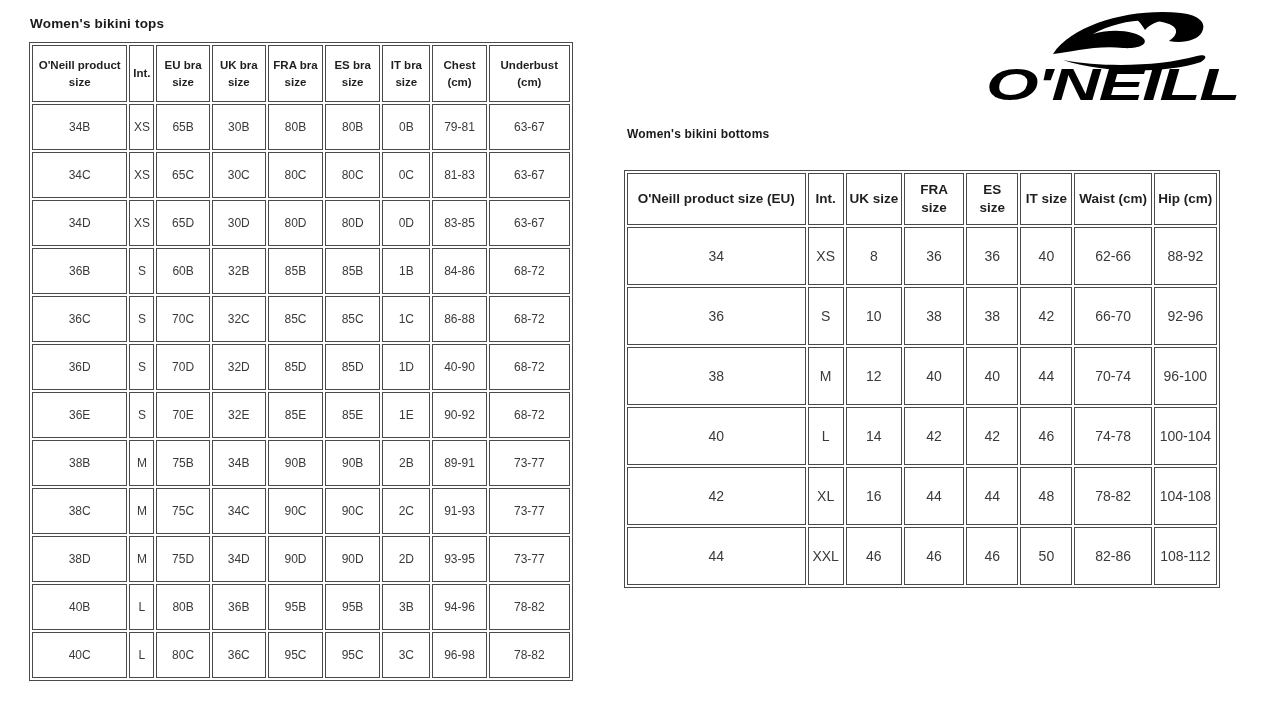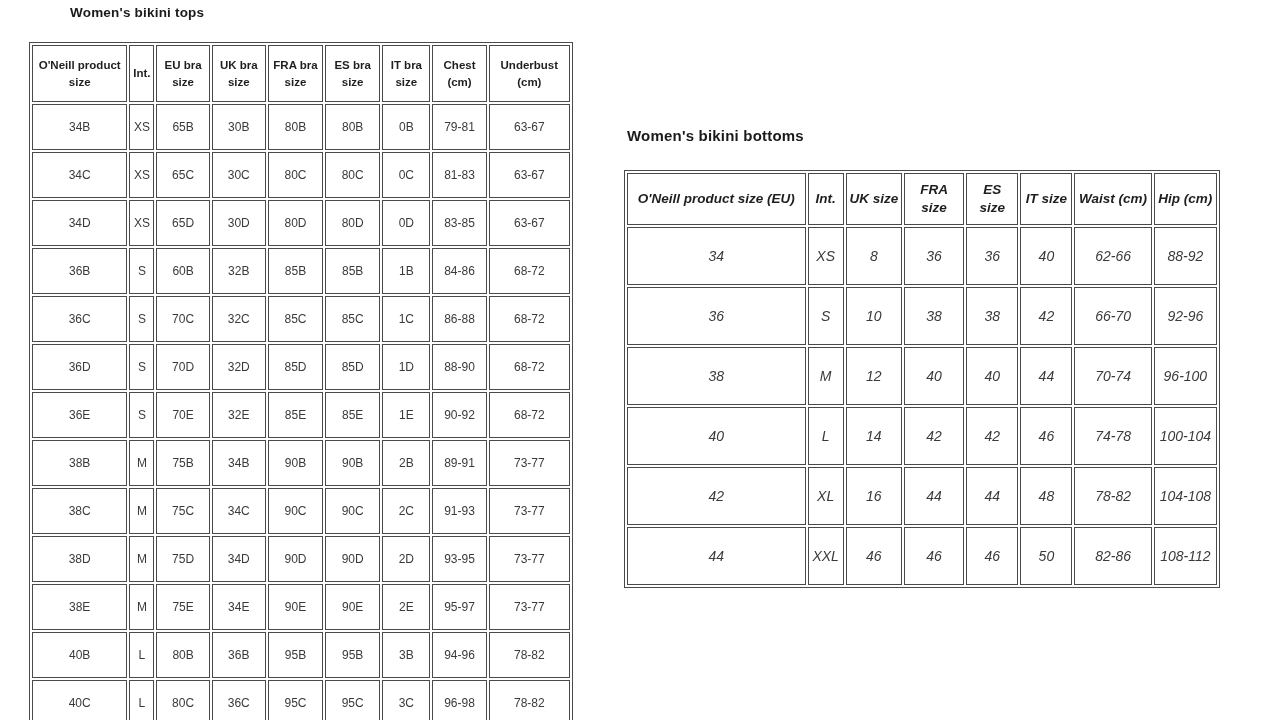--- a/index.html
+++ b/index.html
@@ -1,35 +1,35 @@
 <!DOCTYPE html>
 <html><head>
 <meta charset="utf-8">
 <style>
   * { margin:0; padding:0; box-sizing:content-box; }
   html,body { width:1280px; height:720px; overflow:hidden; background:#ffffff;
               font-family:"Liberation Sans", sans-serif; }
   .page { position:relative; width:1280px; height:720px; background:#ffffff; overflow:hidden; }
 
   .section-title { position:absolute; color:#1a1a1a; font-weight:bold; }
-  .tops-title    { left:30px; top:5px;  font-size:13.5px; letter-spacing:.2px;margin-left:40px; }
-  .bottoms-title { left:627px; top:127px; font-size:15px; font-weight:600; letter-spacing:.2px; }
+  .tops-title    { left:30px; top:16px;  font-size:13.5px; letter-spacing:.2px; }
+  .bottoms-title { left:627px; top:127px; font-size:12px; font-weight:600; letter-spacing:.2px; }
 
   table { border-collapse:separate; border-spacing:2px; table-layout:fixed;
           position:absolute; background:#ffffff; border:1px solid #4a4a4a; }
   th, td { border:1px solid #4a4a4a; text-align:center; vertical-align:middle;
            background:#ffffff; overflow:hidden; padding:0 2px; }
   th { font-weight:bold; color:#1f1f1f; }
   td { font-weight:normal; color:#3a3a3a; }
 
   .tops-table { left:29px; top:42px; width:542px; }
   .tops-table th { height:55px; font-size:11.5px; line-height:1.45; }
   .tops-table td { height:44px; font-size:12px; }
 
-  .bottoms-table { left:624px; top:170px; width:594px;font-style:italic; }
+  .bottoms-table { left:624px; top:170px; width:594px; }
   .bottoms-table th { height:50px; font-size:13.5px; line-height:1.3; }
   .bottoms-table td { height:56px; font-size:14px; }
 
   .logo { position:absolute; left:985px; top:4px; width:256px; height:100px; }
   .logo svg { display:block; width:100%; height:100%; }
   .logo text { font-family:"Liberation Sans", sans-serif; }
 </style>
 </head>
 <body>
 
@@ -119,21 +119,21 @@
           <td>68-72</td>
         </tr>
         <tr>
           <td>36D</td>
           <td>S</td>
           <td>70D</td>
           <td>32D</td>
           <td>85D</td>
           <td>85D</td>
           <td>1D</td>
-          <td>88-90</td>
+          <td>40-90</td>
           <td>68-72</td>
         </tr>
         <tr>
           <td>36E</td>
           <td>S</td>
           <td>70E</td>
           <td>32E</td>
           <td>85E</td>
           <td>85E</td>
           <td>1E</td>
@@ -167,31 +167,20 @@
           <td>M</td>
           <td>75D</td>
           <td>34D</td>
           <td>90D</td>
           <td>90D</td>
           <td>2D</td>
           <td>93-95</td>
           <td>73-77</td>
         </tr>
         <tr>
-          <td>38E</td>
-          <td>M</td>
-          <td>75E</td>
-          <td>34E</td>
-          <td>90E</td>
-          <td>90E</td>
-          <td>2E</td>
-          <td>95-97</td>
-          <td>73-77</td>
-        </tr>
-        <tr>
           <td>40B</td>
           <td>L</td>
           <td>80B</td>
           <td>36B</td>
           <td>95B</td>
           <td>95B</td>
           <td>3B</td>
           <td>94-96</td>
           <td>78-82</td>
         </tr>
@@ -202,20 +191,32 @@
           <td>36C</td>
           <td>95C</td>
           <td>95C</td>
           <td>3C</td>
           <td>96-98</td>
           <td>78-82</td>
         </tr>
       </tbody>
   </table>
 
+  <div class="logo">
+    <svg viewBox="0 0 256 100" xmlns="http://www.w3.org/2000/svg">
+      <g fill="#000000">
+        <path d="M68,50 C88,20 146,4 196,9 C214,11 222,19 217,28 C213,36 198,40 184,37
+                 C193,31 194,24 184,20 C166,12 130,17 108,30 C128,24 152,27 159,35
+                 C163,41 152,45 138,44 C112,41 86,48 68,50 Z"></path>
+        <path d="M150,14 C162,11 174,12 181,16 C172,17 164,21 160,26 C157,21 154,17 150,14 Z"></path>
+        <path d="M78,56 C120,64 176,62 212,52 C220,50 224,53 216,58 C180,70 116,69 78,56 Z"></path>
+        <text x="1" y="96" font-size="44" font-weight="bold" font-style="italic" letter-spacing="-1" textLength="253" lengthAdjust="spacingAndGlyphs">O'NEILL</text>
+      </g>
+    </svg>
+  </div>
 
   <div class="section-title bottoms-title">Women's bikini bottoms</div>
 
   <table class="bottoms-table">
     <colgroup>
       <col style="width:178px">
         <col style="width:36px">
         <col style="width:56px">
       <col style="width:60px">
         <col style="width:52px">

